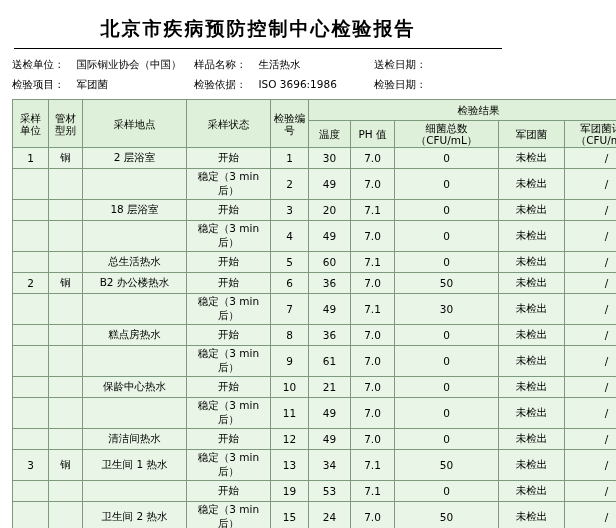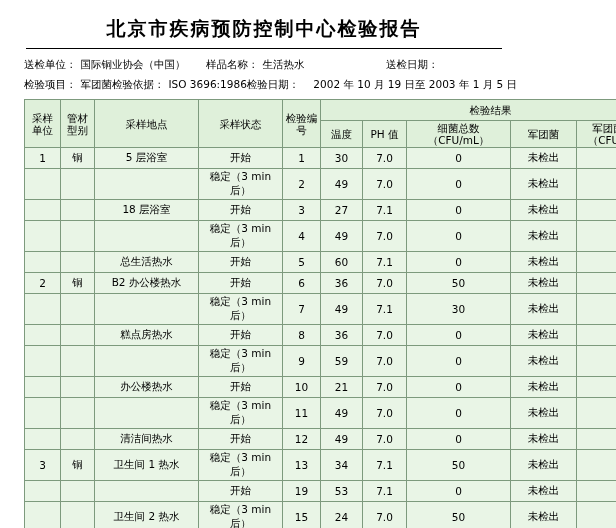--- a/index.html
+++ b/index.html
@@ -3,40 +3,40 @@
 <meta charset="utf-8">
 <style>
   html,body{margin:0;padding:0;}
   body{
     width:616px;height:528px;
     background:#ffffff;
     font-family:"DejaVu Sans","Liberation Sans",sans-serif;
     color:#000;
     overflow:hidden;
   }
-  .page{position:relative;width:516px;height:528px;box-sizing:border-box;padding:14px 12px 0 24px;}
+  .page{position:relative;width:516px;height:528px;box-sizing:border-box;padding:14px 12px 0 12px;}
 
   .title{
     text-align:center;
     font-family:"DejaVu Serif","Liberation Serif",serif;
     font-weight:bold;
     font-size:19px;
     letter-spacing:2px;
     margin:2px 0 6px 0;
   }
   .title-rule{border-bottom:1px solid #000;margin:0 2px 9px 2px;}
 
   .meta{font-size:10.5px;line-height:1.25;}
   .meta-row{display:flex;margin-bottom:7px;}
   .meta-cell{display:flex;}
   .meta-label{white-space:nowrap;}
-  .meta-value{white-space:nowrap;margin-left:4px;}
+  .meta-value{white-space:nowrap;margin-left:12px;}
   .mc1{width:182px;}
   .mc2{width:180px;}
-  .mc3{flex:1;gap:10px;}
+  .mc3{flex:1;}
 
   table.report{
     border-collapse:collapse;
     width:592px;
     margin-top:8px;
     font-size:10.5px;
     table-layout:fixed;
   }
   table.report th, table.report td{
     border:1px solid #7d9a7d;
@@ -89,21 +89,20 @@
       <div class="meta-cell mc1">
         <span class="meta-label">检验项目：</span>
         <span class="meta-value">军团菌</span>
       </div>
       <div class="meta-cell mc2">
         <span class="meta-label">检验依据：</span>
         <span class="meta-value">ISO 3696:1986</span>
       </div>
       <div class="meta-cell mc3">
         <span class="meta-label">检验日期：</span>
-        <span class="meta-value">2002 年 10 月 19 日至 2003 年 1 月 5 日</span>
       </div>
     </div>
   </div>
 
   <table class="report">
     <colgroup>
       <col class="col-unit">
         <col class="col-type">
         <col class="col-place">
         <col class="col-status">
@@ -128,21 +127,21 @@
         <th>PH 值</th>
         <th>细菌总数（CFU/mL）</th>
         <th>军团菌</th>
         <th>军团菌计数（CFU/mL）</th>
       </tr>
     </thead>
     <tbody>
         <tr>
           <td>1</td>
           <td>铜</td>
-          <td>5 层浴室</td>
+          <td>2 层浴室</td>
           <td>开始</td>
           <td>1</td>
           <td>30</td>
           <td>7.0</td>
           <td>0</td>
           <td>未检出</td>
           <td>/</td>
         </tr>
         <tr>
           <td></td>
@@ -155,21 +154,21 @@
           <td>0</td>
           <td>未检出</td>
           <td>/</td>
         </tr>
         <tr>
           <td></td>
           <td></td>
           <td>18 层浴室</td>
           <td>开始</td>
           <td>3</td>
-          <td>27</td>
+          <td>20</td>
           <td>7.1</td>
           <td>0</td>
           <td>未检出</td>
           <td>/</td>
         </tr>
         <tr>
           <td></td>
           <td></td>
           <td></td>
           <td>稳定（3 min 后）</td>
@@ -227,30 +226,30 @@
           <td>0</td>
           <td>未检出</td>
           <td>/</td>
         </tr>
         <tr>
           <td></td>
           <td></td>
           <td></td>
           <td>稳定（3 min 后）</td>
           <td>9</td>
-          <td>59</td>
-          <td>7.0</td>
-          <td>0</td>
-          <td>未检出</td>
-          <td>/</td>
-        </tr>
-        <tr>
-          <td></td>
-          <td></td>
-          <td>办公楼热水</td>
+          <td>61</td>
+          <td>7.0</td>
+          <td>0</td>
+          <td>未检出</td>
+          <td>/</td>
+        </tr>
+        <tr>
+          <td></td>
+          <td></td>
+          <td>保龄中心热水</td>
           <td>开始</td>
           <td>10</td>
           <td>21</td>
           <td>7.0</td>
           <td>0</td>
           <td>未检出</td>
           <td>/</td>
         </tr>
         <tr>
           <td></td>

